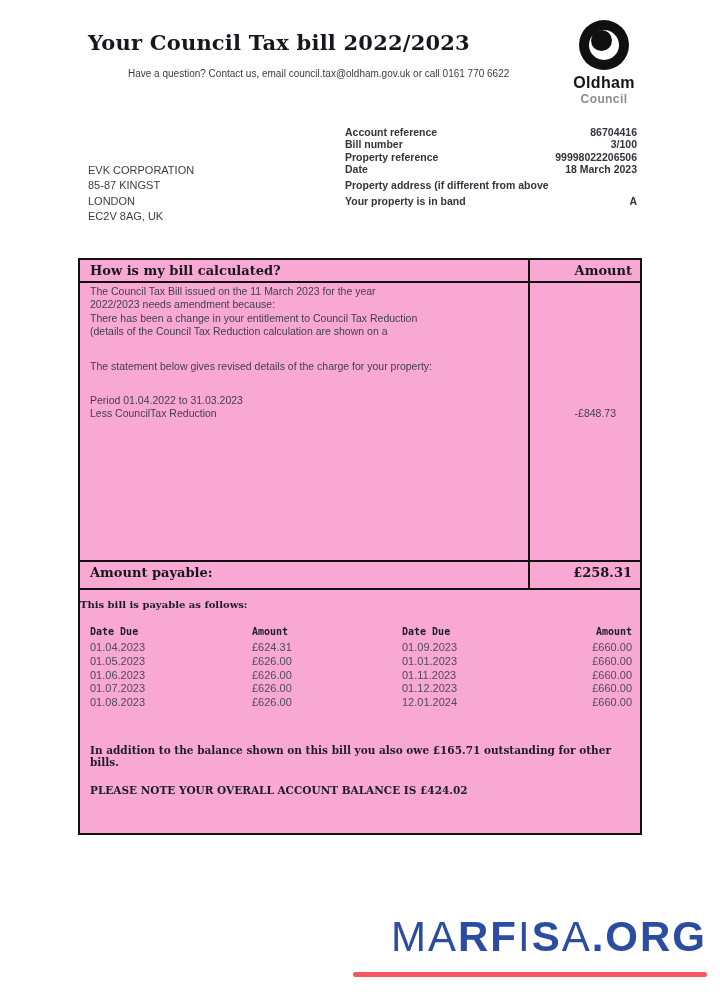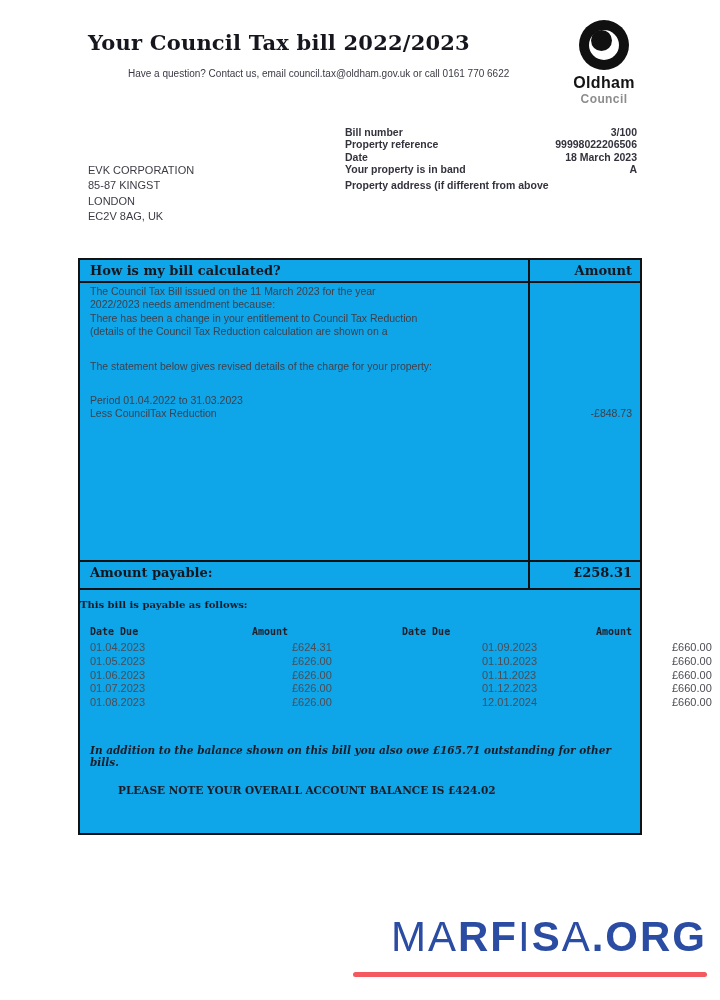--- a/index.html
+++ b/index.html
@@ -33,41 +33,41 @@
   .recipient { position:absolute; left:88px; top:163px; font-size:11px; line-height:15.3px; color:#3c3c46; }
 
   
   .bill-info { position:absolute; left:345px; top:126px; width:292px; font-size:10.5px; color:#33333d; }
   .info-row { display:flex; justify-content:space-between; line-height:12.4px; font-weight:700; }
   .info-row:nth-child(5), .info-row:nth-child(6) { margin-top:3.5px; }
 
   
   .main-box {
     position:absolute; left:78px; top:258px; width:564px; height:577px;
-    border:2px solid #111; background:#0ea5e9;
+    border:2px solid #111; background:#f9a8d4;
   }
   .vline  { position:absolute; left:448px; top:0; width:2px; height:328px; background:#111; }
   .hline  { position:absolute; left:0; right:0; height:1.6px; background:#111; }
   .hline-header { top:21px; }
   .hline-pay-top { top:300px; }
   .hline-pay-bottom { top:328px; }
 
   .calc-heading {
     position:absolute; left:10px; top:3px;
     font-family:"DejaVu Serif", serif; font-weight:700; font-size:13px; color:#16161e;
   }
   .amount-heading {
     position:absolute; right:8px; top:3px;
     font-family:"DejaVu Serif", serif; font-weight:700; font-size:13px; color:#16161e;
   }
 
   .calc-body { position:absolute; left:0; top:25px; width:100%; font-size:10.5px; line-height:13.4px; color:#3f3f49; }
   .calc-para  { padding-left:10px; }
   .calc-statement { padding-left:10px; margin:21px 0; }
-  .calc-line { display:flex; justify-content:space-between; padding:0 8px 0 10px; }
+  .calc-line { display:flex; justify-content:space-between; padding:0 24px 0 10px; }
 
   .pay-label {
     position:absolute; left:10px; top:305px;
     font-family:"DejaVu Serif", serif; font-weight:700; font-size:13px; color:#16161e;
   }
   .pay-value {
     position:absolute; right:8px; top:305px;
     font-family:"DejaVu Serif", serif; font-weight:700; font-size:13px; color:#16161e;
   }
 
@@ -76,29 +76,29 @@
     position:absolute; left:0; top:339px;
     font-family:"DejaVu Serif", serif; font-weight:700; font-size:10px; color:#1c1c26;
   }
   .sched-grid { display:grid; grid-template-columns:162px 150px 150px 1fr; padding:0 8px 0 10px; }
   .sched-grid > :nth-child(4) { text-align:right; }
   .sched-head {
     position:absolute; left:0; right:0; top:366px;
     font-family:"DejaVu Sans Mono", monospace; font-weight:700; font-size:10px; color:#20202a;
   }
   .sched-rows { position:absolute; left:0; right:0; top:381px; }
-  .sched-row { height:13.8px; font-size:11px; color:#4c4c54;gap:40px; }
+  .sched-row { height:13.8px; font-size:11px; color:#4c4c54; }
 
   .note1 {
     position:absolute; left:10px; right:12px; top:484px;
-    font-family:"DejaVu Serif", serif; font-weight:700; font-size:10.5px; color:#1c1c26;font-style:italic;
+    font-family:"DejaVu Serif", serif; font-weight:700; font-size:10.5px; color:#1c1c26;
   }
   .note2 {
     position:absolute; left:10px; right:12px; top:524px;
-    font-family:"DejaVu Serif", serif; font-weight:700; font-size:10.5px; color:#1c1c26;margin-left:28px;
+    font-family:"DejaVu Serif", serif; font-weight:700; font-size:10.5px; color:#1c1c26;
   }
 
   
   .brand {
     position:absolute; right:13px; top:913px;
     font-size:42px; letter-spacing:2px; color:#2b4ca3; white-space:nowrap;
   }
   .brand .w-light { font-weight:400; }
   .brand .w-bold  { font-weight:700; }
   .brand-underline {
@@ -126,38 +126,42 @@
 
   <div class="recipient" id="recipient">
       <div>EVK CORPORATION</div>
       <div>85-87 KINGST</div>
       <div>LONDON</div>
       <div>EC2V 8AG, UK</div>
     </div>
 
   <div class="bill-info" id="bill-info">
       <div class="info-row">
+        <span>Account reference</span>
+        <span>86704416</span>
+      </div>
+      <div class="info-row">
         <span>Bill number</span>
         <span>3/100</span>
       </div>
       <div class="info-row">
         <span>Property reference</span>
         <span>99998022206506</span>
       </div>
       <div class="info-row">
         <span>Date</span>
         <span>18 March 2023</span>
       </div>
       <div class="info-row">
+        <span>Property address (if different from above</span>
+        <span></span>
+      </div>
+      <div class="info-row">
         <span>Your property is in band</span>
         <span>A</span>
-      </div>
-      <div class="info-row">
-        <span>Property address (if different from above</span>
-        <span></span>
       </div>
     </div>
 
   <div class="main-box">
     <div class="vline"></div>
     <div class="hline hline-header"></div>
     <div class="hline hline-pay-top"></div>
     <div class="hline hline-pay-bottom"></div>
 
     <div class="calc-heading">How is my bill calculated?</div>
@@ -196,21 +200,21 @@
     <div class="sched-rows" id="sched-rows">
         <div class="sched-row sched-grid">
           <span>01.04.2023</span>
           <span>£624.31</span>
           <span>01.09.2023</span>
           <span>£660.00</span>
         </div>
         <div class="sched-row sched-grid">
           <span>01.05.2023</span>
           <span>£626.00</span>
-          <span>01.10.2023</span>
+          <span>01.01.2023</span>
           <span>£660.00</span>
         </div>
         <div class="sched-row sched-grid">
           <span>01.06.2023</span>
           <span>£626.00</span>
           <span>01.11.2023</span>
           <span>£660.00</span>
         </div>
         <div class="sched-row sched-grid">
           <span>01.07.2023</span>

